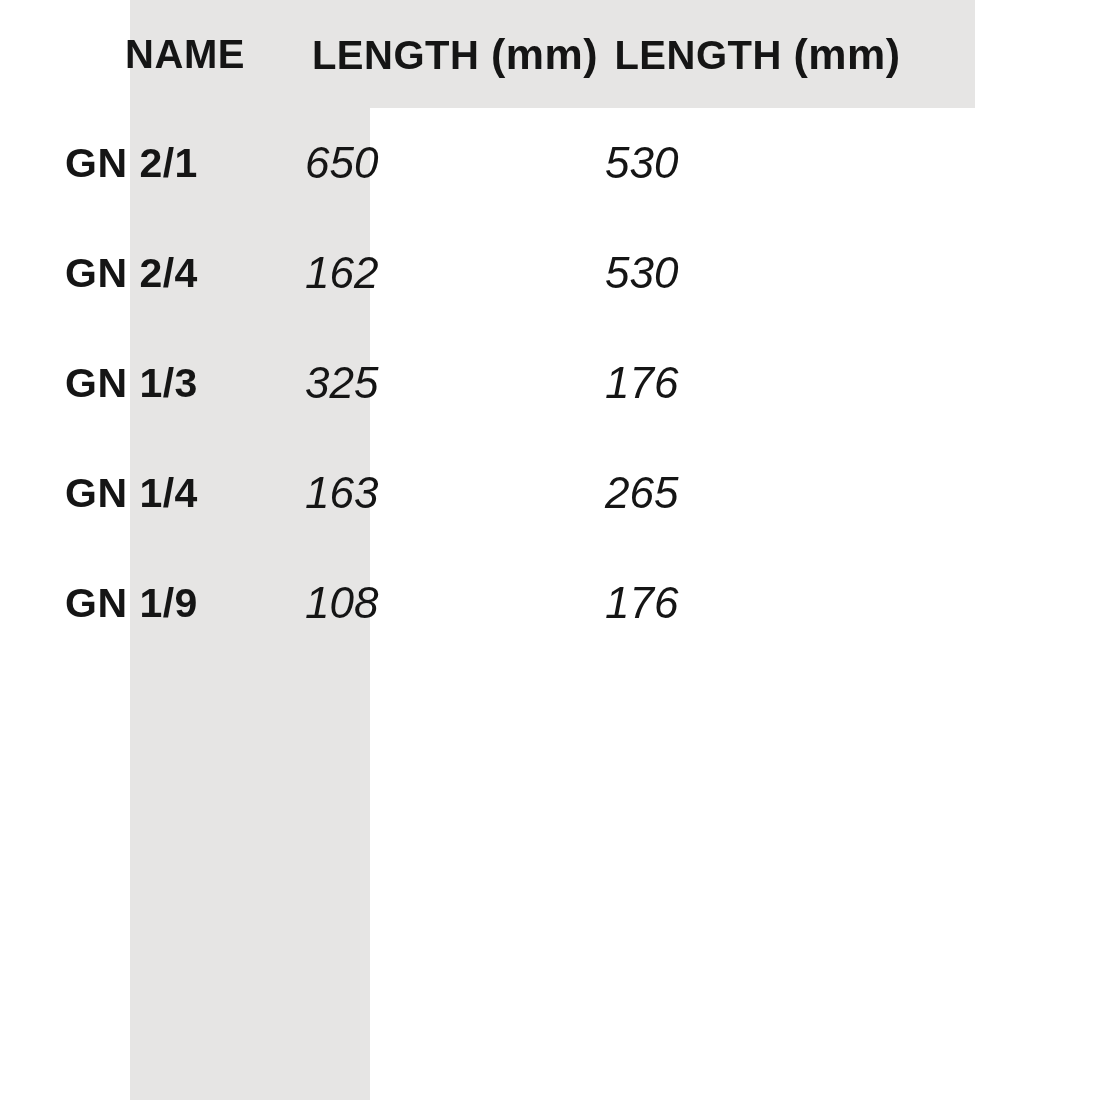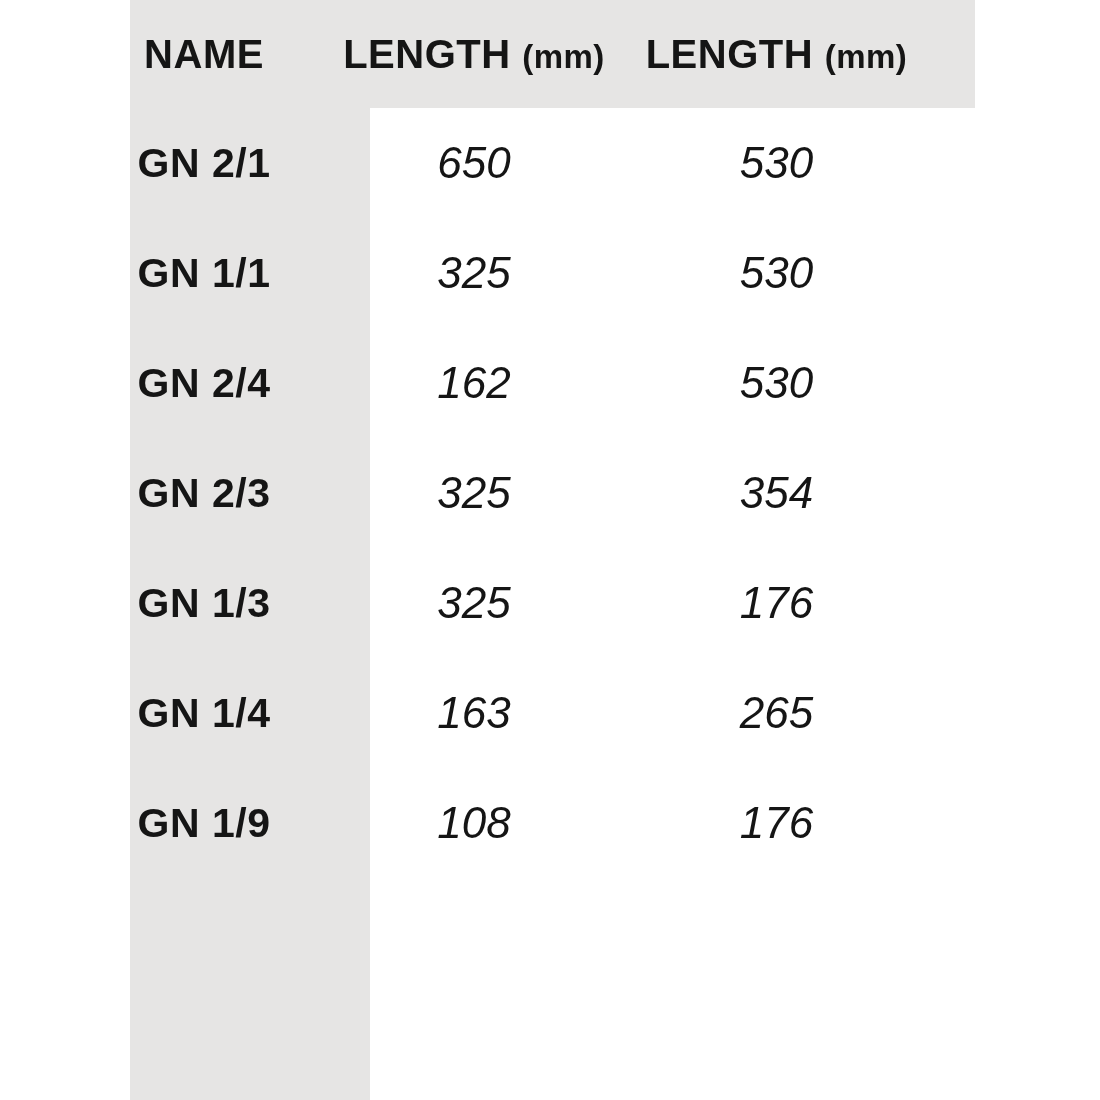--- a/index.html
+++ b/index.html
@@ -34,44 +34,44 @@
     left: 130px;
     top: 0;
     width: 240px;
     height: 1100px;
     background: #e6e5e4;
   }
   table.grid {
     position: relative;
     border-collapse: collapse;
     width: 845px;
-    margin-left: 84px;
+    margin-left: 65px;
     table-layout: fixed;
   }
   table.grid col.c-name { width: 240px; }
   table.grid col.c-len  { width: 300px; }
   table.grid col.c-wid  { width: 305px; }
 
   thead th {
     height: 108px;
     font-weight: bold;
     font-size: 40px;
     letter-spacing: 0.5px;
     text-align: center;
     vertical-align: middle;
     color: #151515;
     padding: 0;
   }
   thead th .unit {
-    font-size: 33px;
+    font-size: 43px;
     font-weight: bold;
   }
   tbody td {
     height: 110px;
-    text-align: center;
+    text-align: left;
     vertical-align: middle;
     padding: 0;
     color: #151515;
   }
   tbody td.name {
     font-size: 41px;
     font-weight: bold;
     letter-spacing: 0.5px;
   }
   tbody td.val {
@@ -109,33 +109,23 @@
         </th>
       </tr>
     </thead>
     <tbody>
       <tr>
         <td class="name">GN 2/1</td>
         <td class="val">650</td>
         <td class="val">530</td>
       </tr>
       <tr>
-        <td class="name">GN 1/1</td>
-        <td class="val">325</td>
-        <td class="val">530</td>
-      </tr>
-      <tr>
         <td class="name">GN 2/4</td>
         <td class="val">162</td>
         <td class="val">530</td>
-      </tr>
-      <tr>
-        <td class="name">GN 2/3</td>
-        <td class="val">325</td>
-        <td class="val">354</td>
       </tr>
       <tr>
         <td class="name">GN 1/3</td>
         <td class="val">325</td>
         <td class="val">176</td>
       </tr>
       <tr>
         <td class="name">GN 1/4</td>
         <td class="val">163</td>
         <td class="val">265</td>

